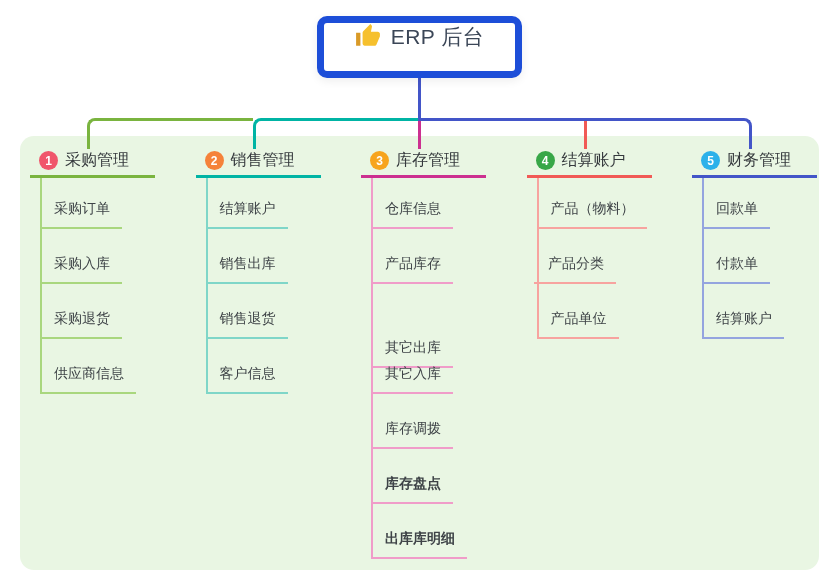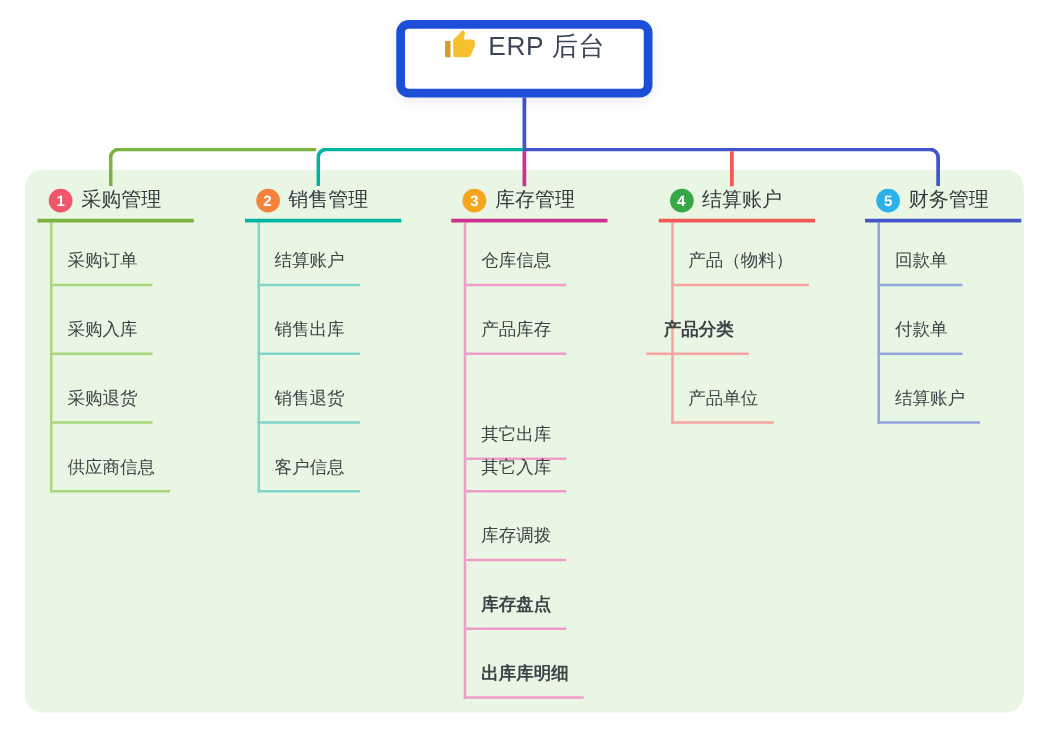--- a/index.html
+++ b/index.html
@@ -115,21 +115,21 @@
       <div class="child" style="left: 371px; top: 363px; border-bottom-color: rgb(240, 156, 201);">其它入库</div>
       <div class="child" style="left: 371px; top: 418px; border-bottom-color: rgb(240, 156, 201);">库存调拨</div>
       <div class="child" style="left: 371px; top: 473px; border-bottom-color: rgb(240, 156, 201); font-weight: bold;">库存盘点</div>
       <div class="child" style="left: 371px; top: 528px; border-bottom-color: rgb(240, 156, 201); font-weight: bold;">出库库明细</div>
       <div class="branch-title" style="left: 526.5px; top: 146px; border-bottom-color: rgb(241, 90, 86);">
         <div class="badge" style="background: rgb(56, 167, 72);">4</div>
         <div class="branch-label">结算账户</div>
       </div>
       <div class="spine" style="left: 536.5px; top: 178px; height: 161px; background: rgb(247, 163, 159);"></div>
       <div class="child" style="left: 536.5px; top: 198px; border-bottom-color: rgb(247, 163, 159);">产品（物料）</div>
-      <div class="child" style="left: 517px; top: 253px; border-bottom-color: rgb(247, 163, 159); font-weight: bold;">产品分类</div>
+      <div class="child" style="left: 534px; top: 253px; border-bottom-color: rgb(247, 163, 159);">产品分类</div>
       <div class="child" style="left: 536.5px; top: 308px; border-bottom-color: rgb(247, 163, 159);">产品单位</div>
       <div class="branch-title" style="left: 692px; top: 146px; border-bottom-color: rgb(67, 85, 200);">
         <div class="badge" style="background: rgb(44, 177, 234);">5</div>
         <div class="branch-label">财务管理</div>
       </div>
       <div class="spine" style="left: 702px; top: 178px; height: 161px; background: rgb(148, 164, 223);"></div>
       <div class="child" style="left: 702px; top: 198px; border-bottom-color: rgb(148, 164, 223);">回款单</div>
       <div class="child" style="left: 702px; top: 253px; border-bottom-color: rgb(148, 164, 223);">付款单</div>
       <div class="child" style="left: 702px; top: 308px; border-bottom-color: rgb(148, 164, 223);">结算账户</div>
     </div>

